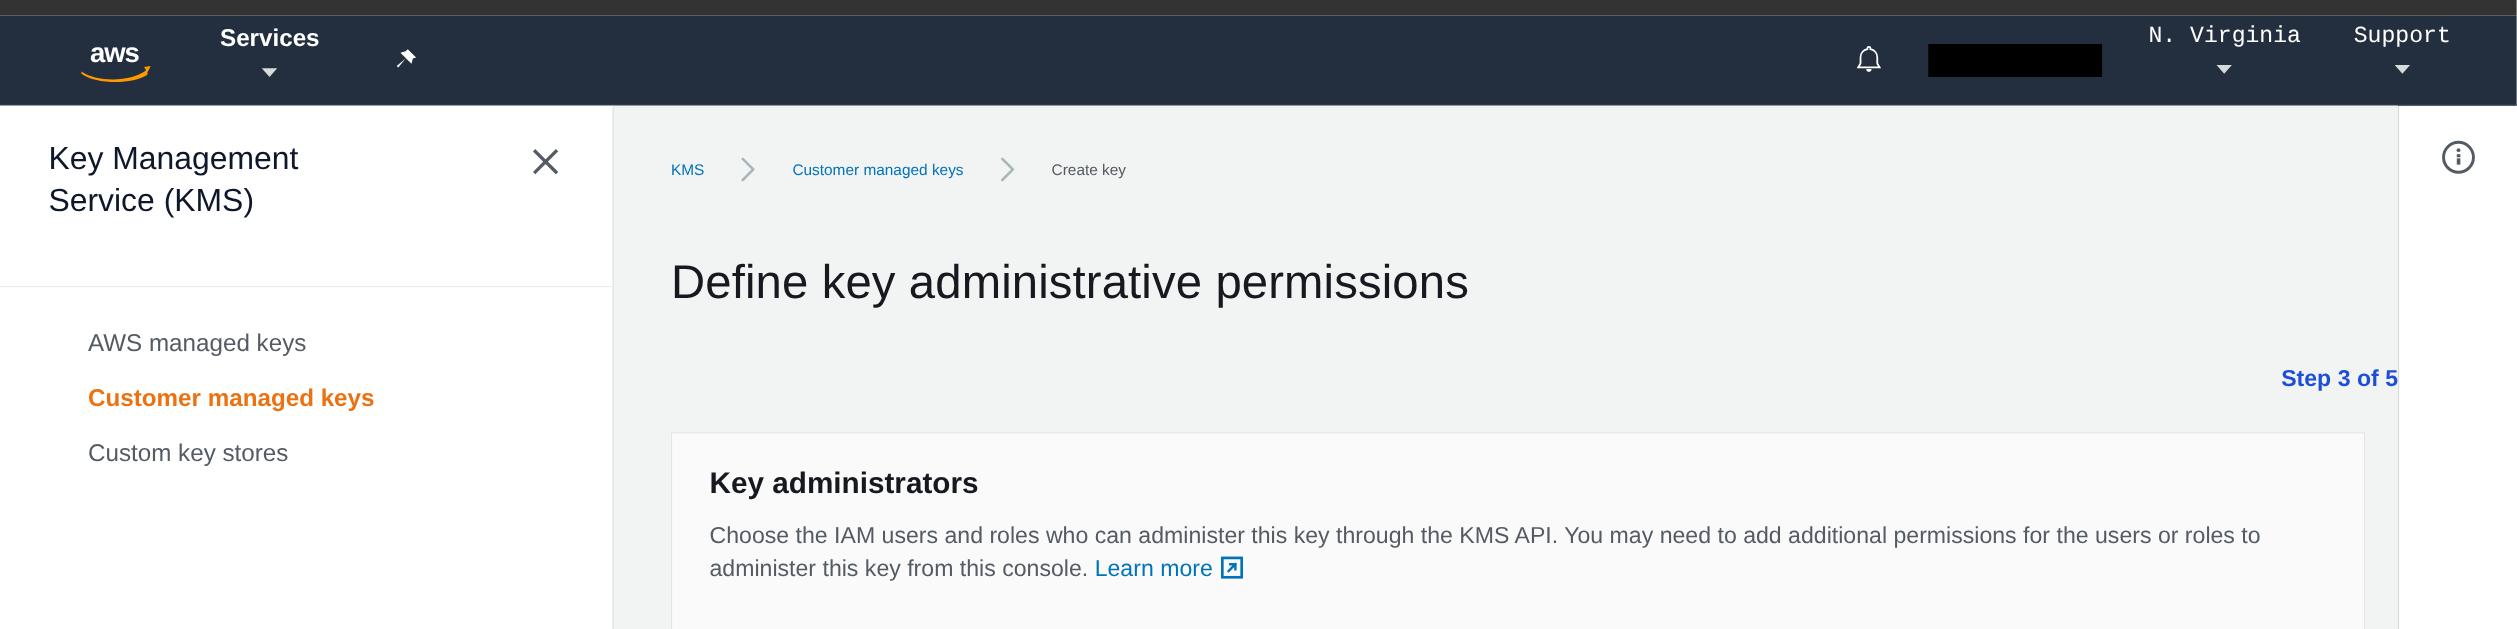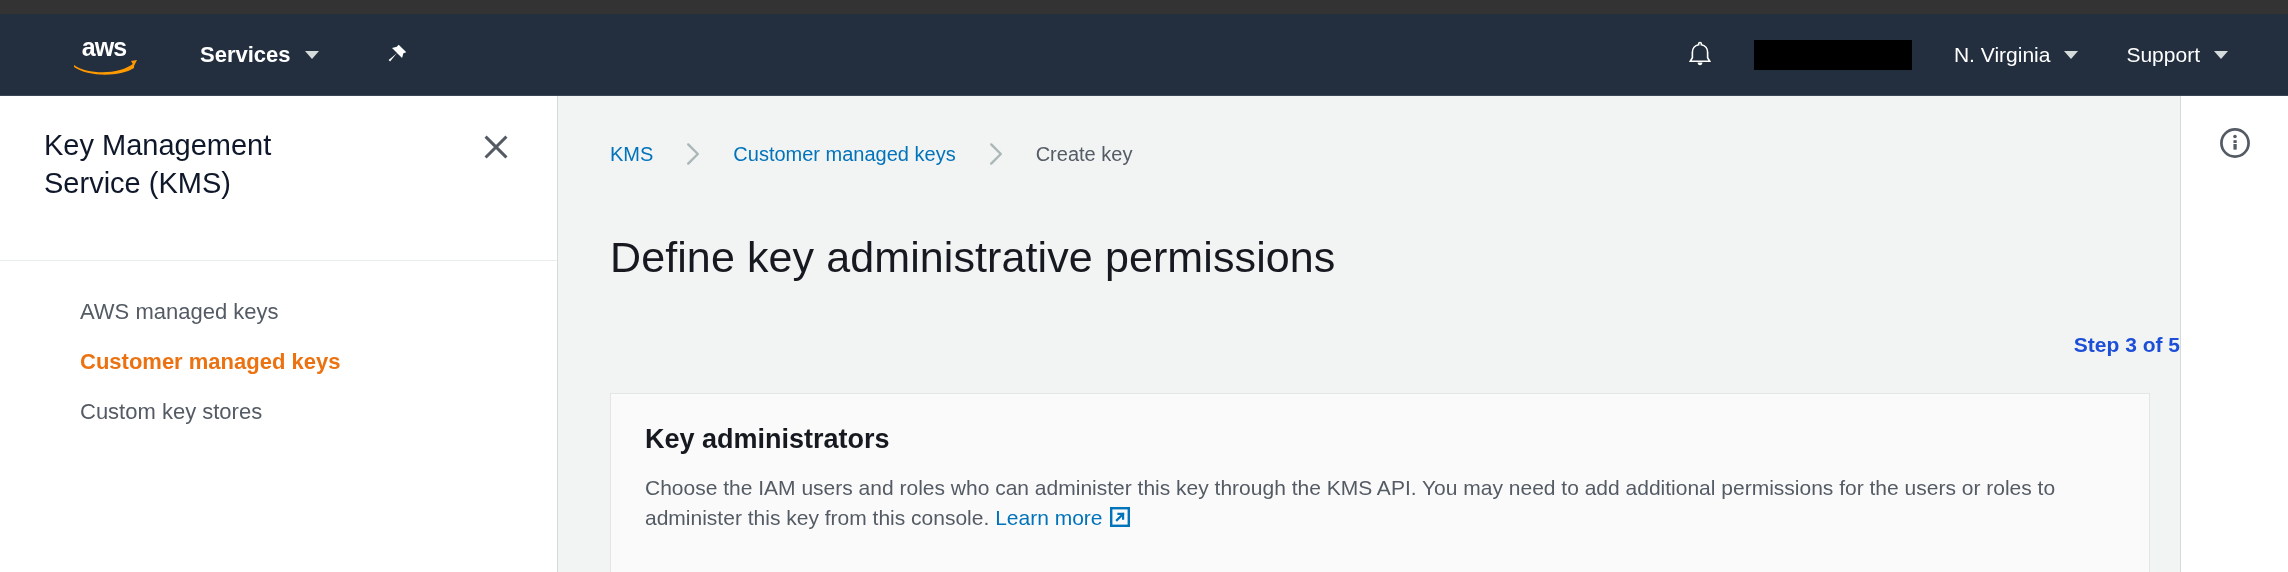--- a/index.html
+++ b/index.html
@@ -49,20 +49,21 @@
     color: #ffffff;
     font-size: 22px;
     font-weight: bold;
     display: flex;
     align-items: center;
     gap: 14px;
     padding: 0 24px;
     height: 66px;
     cursor: pointer;
     white-space: nowrap;
+    flex-direction: column;
   }
   .caret {
     width: 0; height: 0;
     border-left: 7px solid transparent;
     border-right: 7px solid transparent;
     border-top: 8px solid #d5dbdb;
     display: inline-block;
   }
   .nav-pin {
     margin-left: 24px;
@@ -85,21 +86,21 @@
     display: flex;
     align-items: center;
     cursor: pointer;
   }
   .redacted {
     width: 158px;
     height: 30px;
     background: #000000;
     margin: 0 18px;
   }
-  .nav-right .nav-item { font-size: 21px; font-weight: normal; }
+  .nav-right .nav-item { font-size: 21px; font-weight: normal; font-family: Liberation Mono, monospace; }
 
   
   .app-body {
     display: flex;
     height: calc(572px - 14px - 67px);
     background: #ffffff;
   }
 
   
   .sidebar {
@@ -158,21 +159,21 @@
     background: #f2f3f3;
     padding: 0;
     position: relative;
     overflow: hidden;
   }
   .breadcrumb {
     display: flex;
     align-items: center;
     gap: 32px;
     padding: 46px 0 0 52px;
-    font-size: 20px;
+    font-size: 14px;
   }
   .crumb-link {
     color: #0073bb;
     cursor: pointer;
     white-space: nowrap;
   }
   .crumb-current {
     color: #545b64;
     white-space: nowrap;
   }

